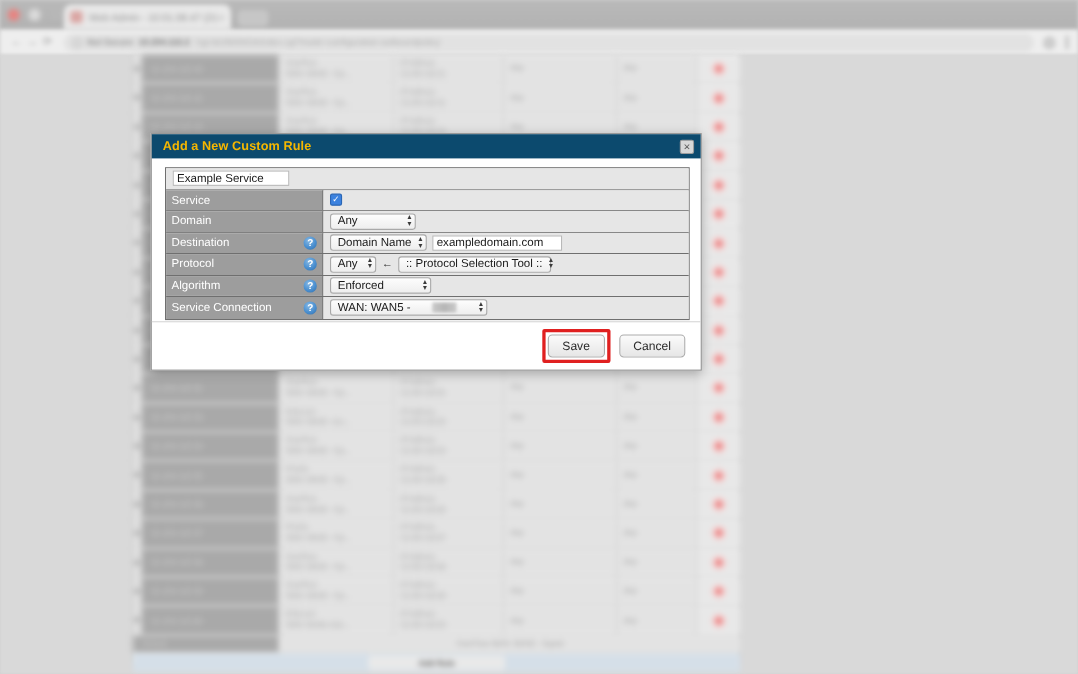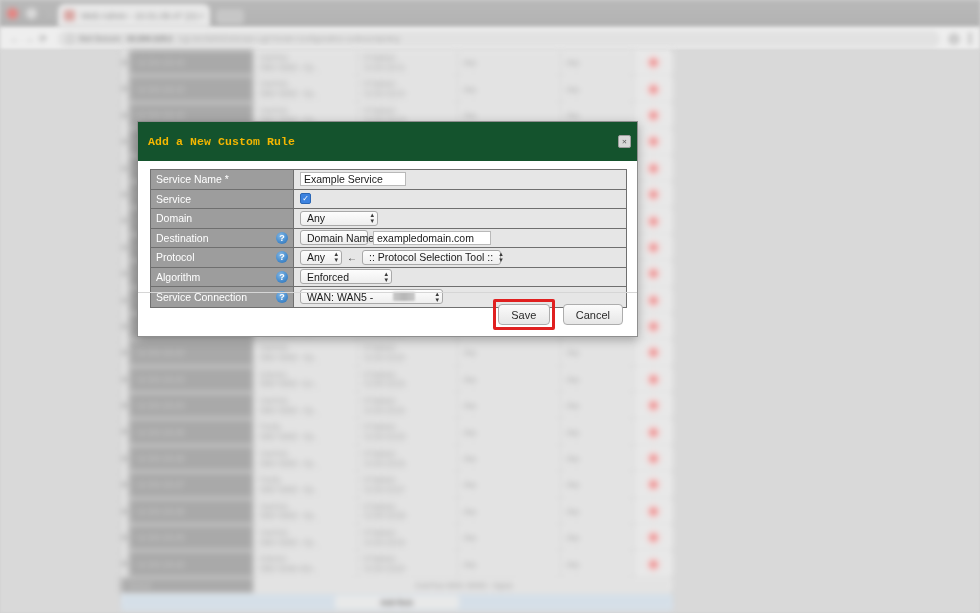--- a/index.html
+++ b/index.html
@@ -123,22 +123,22 @@
   }
   .page, .page * { filter: blur(1.5px); }
 
   
   .modal {
     position: absolute; left: 137px; top: 121px; width: 501px; height: 216px;
     background: #ffffff; border: 1px solid #8f8f8f;
     box-shadow: 0 3px 10px rgba(0,0,0,0.28);
   }
   .modal-header {
-    height: 39px; background: #14532d; display: flex; align-items: center;
-    padding: 0 6px 0 10px; justify-content: space-between; font-family: Liberation Mono, monospace;
+    height: 22px; background: #0c4a6e; display: flex; align-items: center;
+    padding: 0 6px 0 10px; justify-content: space-between;
   }
   .modal-title {
     color: #f5b700; font-size: 11.5px; font-weight: bold; letter-spacing: 0.1px;
   }
   .modal-close {
     width: 13px; height: 13px; background: #d8d8d8; border: 1px solid #9d9d9d;
     border-radius: 2px; color: #5c5c5c; font-size: 8px; line-height: 11px;
     text-align: center; cursor: pointer;
   }
   .modal-body { padding: 8px 12px 0 12px; }
@@ -177,21 +177,21 @@
     border: 1px solid #a9a9a9; border-radius: 3px;
     font-size: 10.5px; color: #1a1a1a;
     display: flex; align-items: center; padding: 0 3px 0 6px;
     justify-content: space-between; gap: 6px; cursor: pointer; white-space: nowrap;
   }
   .sel .arrows {
     font-size: 7px; line-height: 6px; color: #3a3a3a; display: flex;
     flex-direction: column; align-items: center;
   }
   .sel-source { width: 78px; }
-  .sel-desttype { width: 68px; }
+  .sel-desttype { width: 88px; }
   .sel-proto { width: 42px; }
   .sel-prototool { width: 139px; }
   .sel-algo { width: 92px; }
   .sel-wan { width: 143px; gap: 20px; }
   .arrow-left { font-size: 10px; color: #2b2b2b; }
   .blurred-val {
     display: inline-block; width: 56px; height: 9px; border-radius: 1px;
     background: linear-gradient(90deg,#c9c9c9,#b6b6b6,#c9c9c9); filter: blur(1.3px);
   }
   .modal-footer {
@@ -517,23 +517,20 @@
 
   <div class="modal">
     <div class="modal-header">
       <div class="modal-title">Add a New Custom Rule</div>
       <div class="modal-close">✕</div>
     </div>
     <div class="modal-body">
       <div class="form-table">
 
         <div class="form-row">
-          <div class="form-label">
-            <span class="label-txt">Service Name *</span>
-          </div>
           <div class="form-value">
             <input class="txt-input svc" type="text" value="Example Service" style="">
           </div>
         </div>
 
         <div class="form-row">
           <div class="form-label">
             <span class="label-txt">Service</span>
           </div>
           <div class="form-value">

